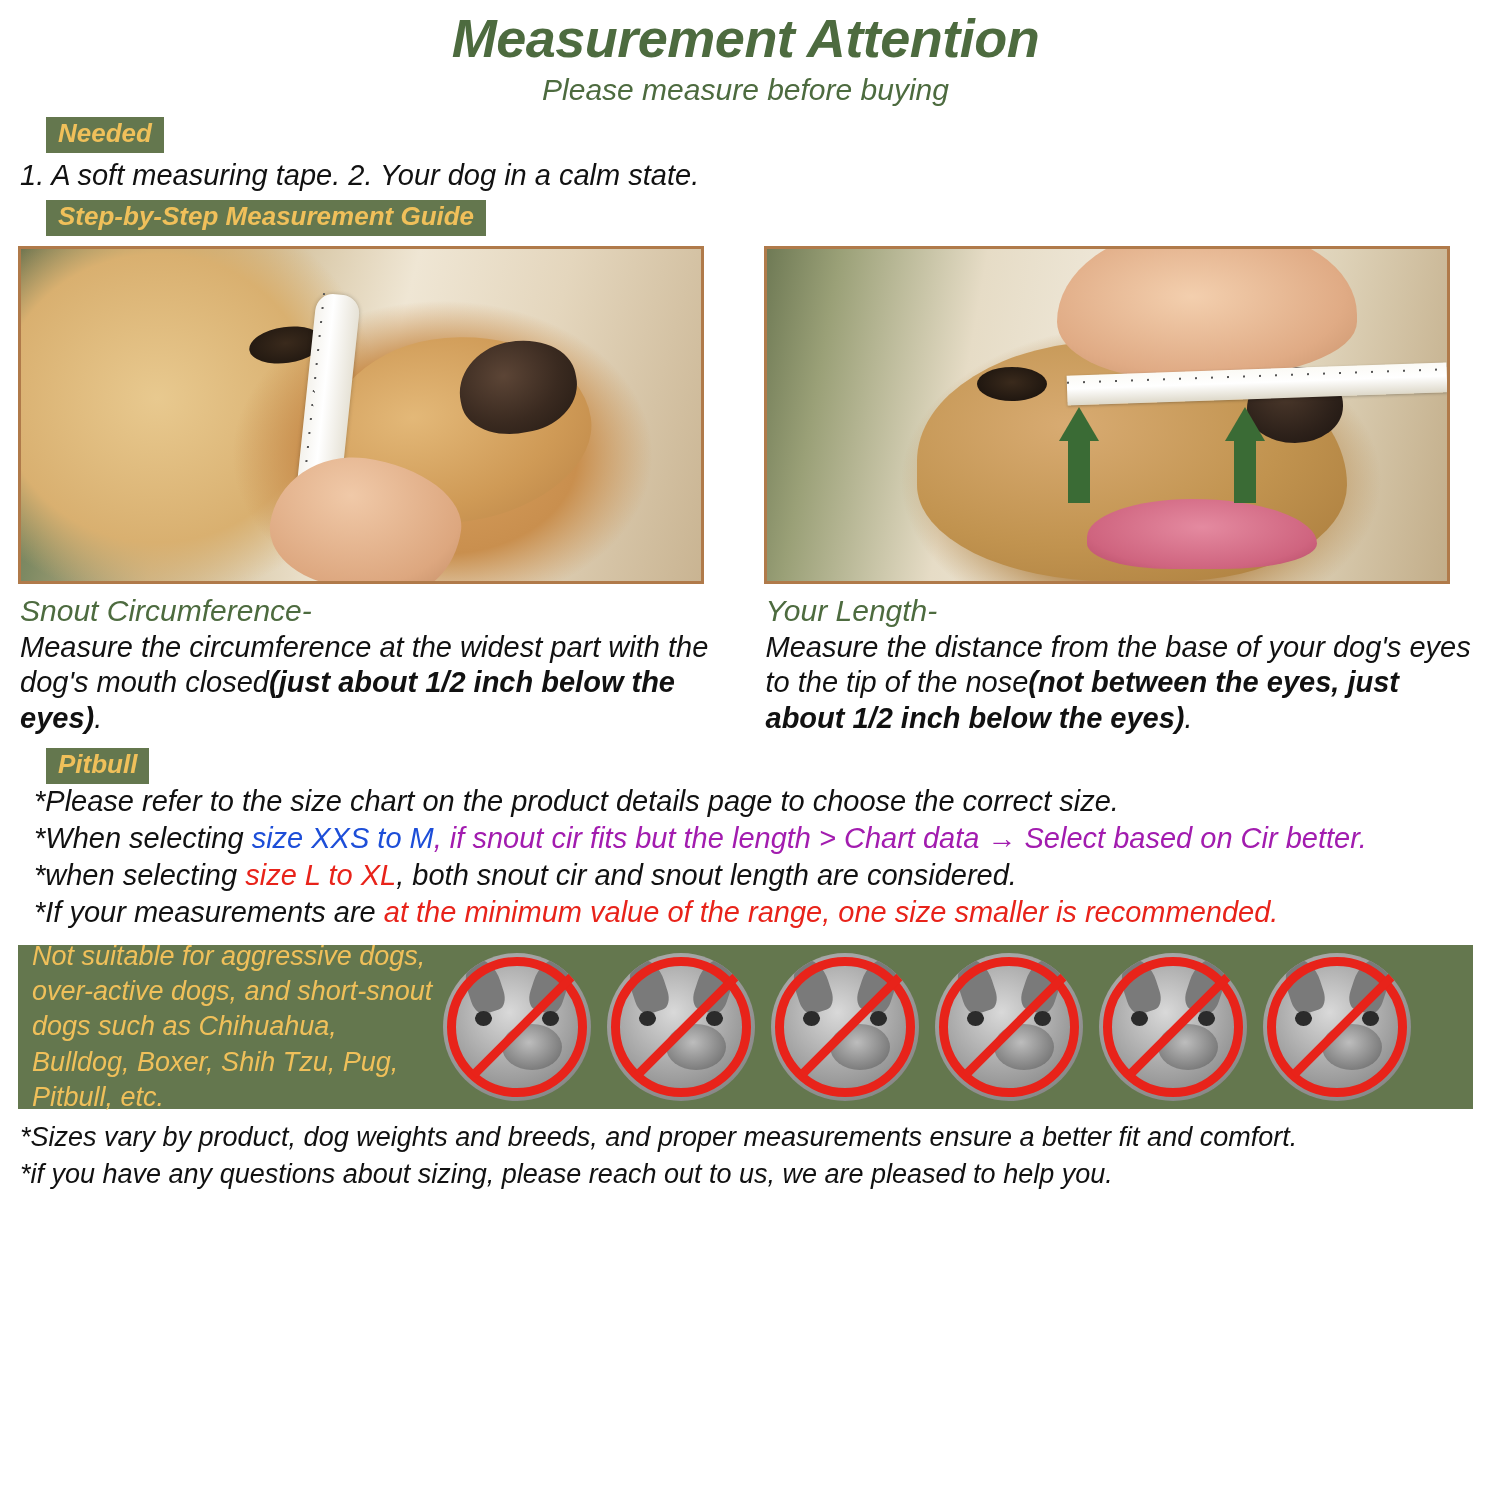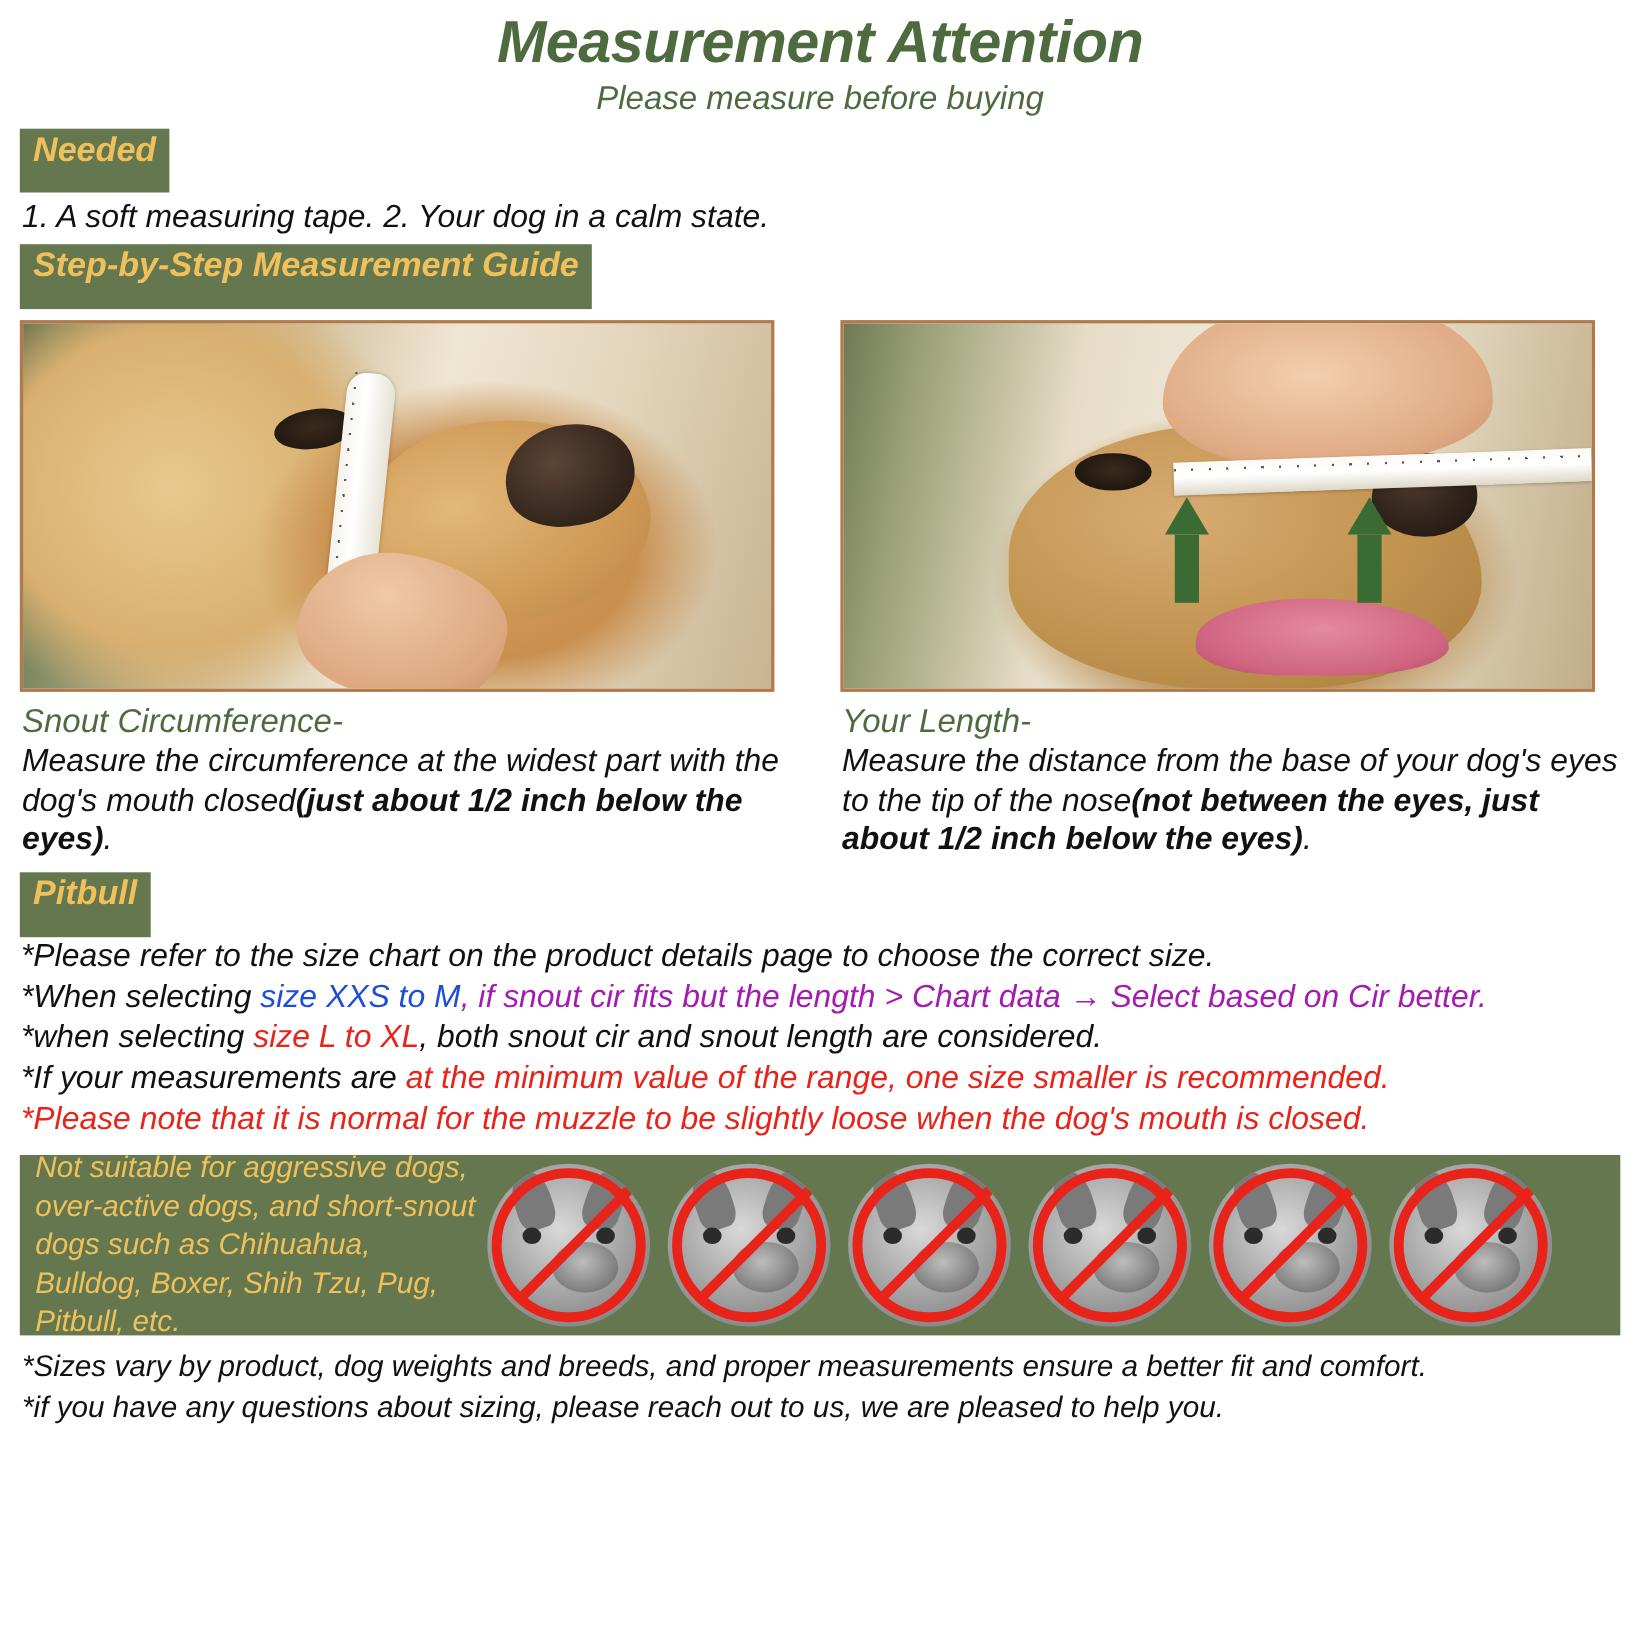--- a/index.html
+++ b/index.html
@@ -39,24 +39,25 @@
     color: #4d6b3f;
     margin: 6px 0 10px 0;
     font-weight: normal;
   }
 
   
   .tag {
     display: inline-block;
     background: #64774e;
     color: #f0c05a;
-    font-size: 31px;
+    font-size: 26px;
     font-weight: bold;
-    padding: 2px 12px 22px 12px;
+    padding: 2px 12px 5px 12px;
     line-height: 1.12;
+    margin-left: 28px;
   }
 
   .needed-text {
     font-size: 29px;
     margin: 6px 0 8px 2px;
     color: #111;
   }
 
   
   .photos {
@@ -211,21 +212,21 @@
     color: #111;
   }
   .cap-body b { font-weight: bold; }
 
   
   .reminder-block { margin-top: 12px; }
   .rem-line {
     font-size: 29px;
     line-height: 1.24;
     color: #111;
-    margin: 0 0 1px 1px;
+    margin: 0 0 1px 16px;
   }
 
   
   .banner {
     margin-top: 14px;
     background: #64774e;
     display: flex;
     align-items: center;
     padding: 10px 14px;
     height: 164px;
@@ -353,21 +354,20 @@
 
   </div>
 
   <div class="reminder-block">
     <div class="tag">Pitbull</div>
     <div id="reminder-lines">
         <div class="rem-line"><span style="color: rgb(17, 17, 17);">*Please refer to the size chart on the product details page to choose the correct size.</span></div>
         <div class="rem-line"><span style="color: rgb(17, 17, 17);">*When selecting </span><span style="color: #1d4ed8;">size XXS to M</span><span style="color: #a21caf; text-align: center;">, if snout cir fits but the length &gt; Chart data → Select based on Cir better.</span></div>
         <div class="rem-line"><span style="color: rgb(17, 17, 17);">*when selecting </span><span style="color: rgb(232, 35, 26);">size L to XL</span><span style="color: rgb(17, 17, 17);">, both snout cir and snout length are considered.</span></div>
         <div class="rem-line"><span style="color: rgb(17, 17, 17);">*If your measurements are </span><span style="color: rgb(232, 35, 26);">at the minimum value of the range, one size smaller is recommended.</span></div>
-        <div class="rem-line"><span style="color: rgb(232, 35, 26);">*Please note that it is normal for the muzzle to be slightly loose when the dog's mouth is closed.</span></div>
       </div>
   </div>
 
   <div class="banner">
     <div class="banner-text">Not suitable for aggressive dogs, over-active dogs, and short-snout dogs such as Chihuahua, Bulldog, Boxer, Shih Tzu, Pug, Pitbull, etc.</div>
     <div class="banner-icons" id="banner-icons">
         <div class="dogcircle">
           <div class="ear-l"></div>
           <div class="ear-r"></div>
           <div class="eyes"></div>

